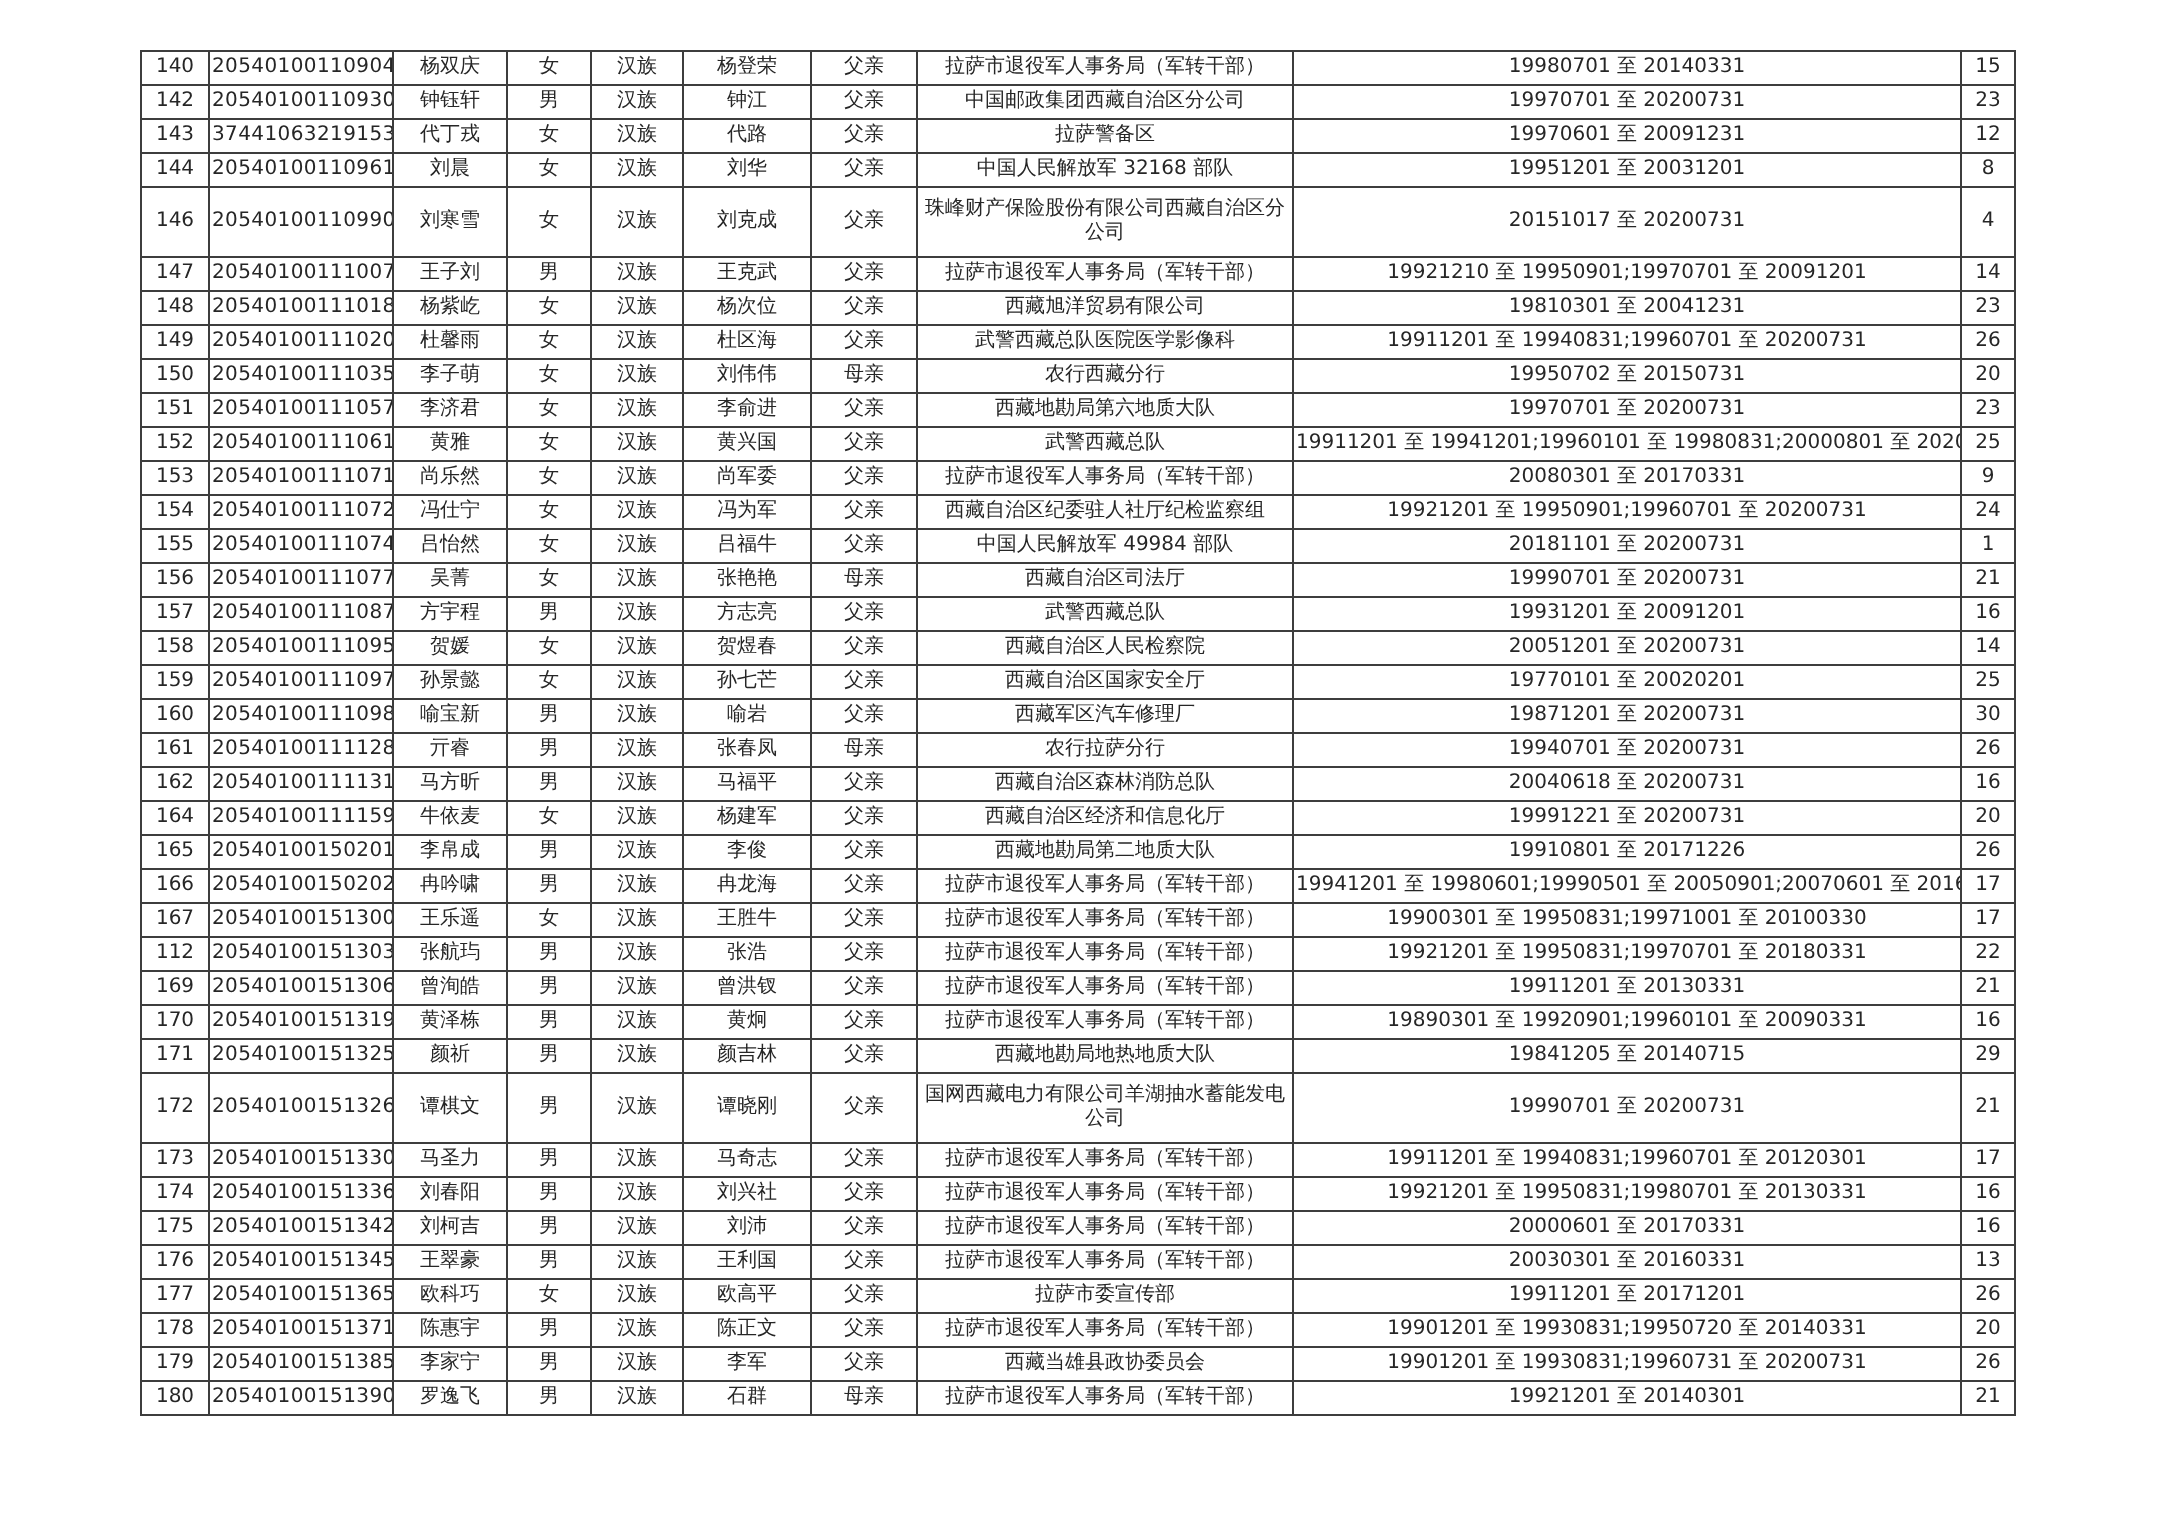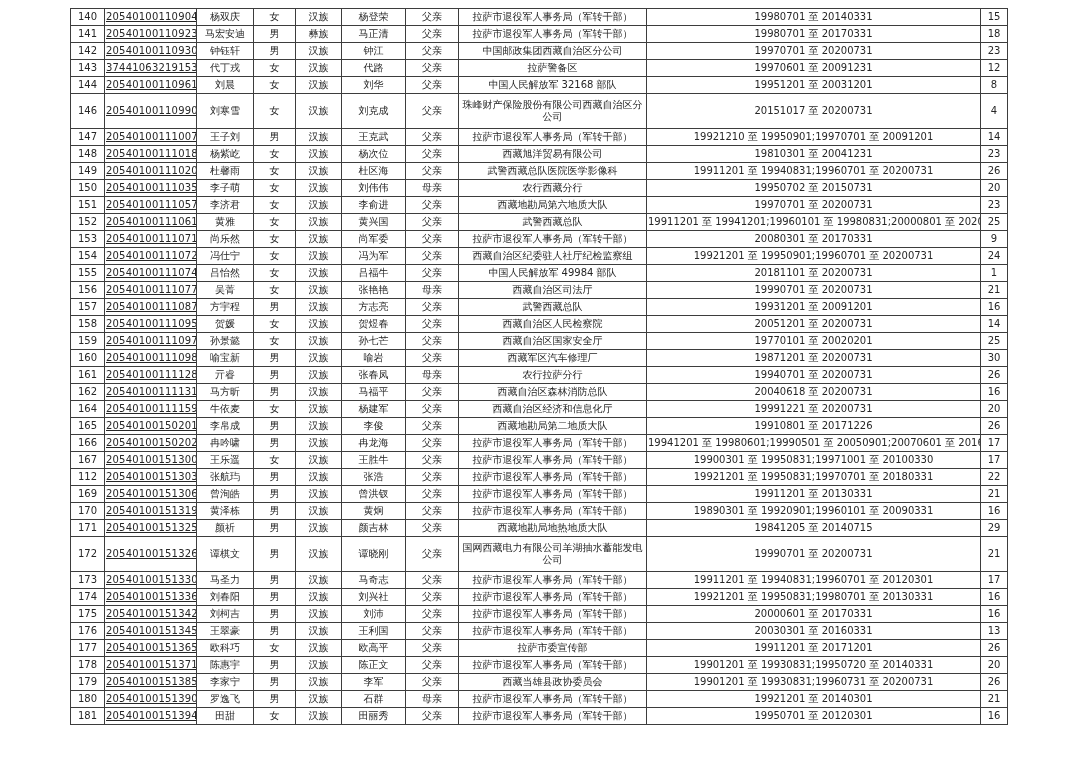--- a/index.html
+++ b/index.html
@@ -9,41 +9,41 @@
     width: 1080px;
     height: 762px;
     overflow: hidden;
     font-family: "DejaVu Sans", sans-serif;
     color: #1f1f1f;
   }
   .page {
     box-sizing: border-box;
     width: 1080px;
     height: 654px;
-    padding: 8px 0 0 70px;
+    padding: 25px 0 0 70px;
   }
   table.roster {
     border-collapse: collapse;
     table-layout: fixed;
     width: 937px;
   }
   table.roster td {
     border: 1px solid #3d3d3d;
     text-align: center;
     vertical-align: middle;
     font-size: 10px;
     line-height: 1.25;
     padding: 0 1px;
     overflow: hidden;
     color: #262626;
   }
   table.roster tr { height: 17px; }
   table.roster tr.tall { height: 35px; }
   td.c-seq   { font-size: 10px; }
-  td.c-id    { font-size: 10px; letter-spacing: 0.2px; text-decoration: underline; }
+  td.c-id    { font-size: 10px; letter-spacing: 0.2px; }
   td.c-name, td.c-parent, td.c-gender, td.c-ethnic, td.c-rel { font-size: 10px; }
   td.c-unit  { font-size: 9.5px; }
   td.c-dates { font-size: 9.5px; white-space: nowrap; }
   td.c-count { font-size: 10px; margin-top: 28px; }
 </style>
 </head>
 <body>
 
 <div class="page">
   <table class="roster">
@@ -66,32 +66,20 @@
           <td class="c-name">杨双庆</td>
           <td class="c-gender">女</td>
           <td class="c-ethnic">汉族</td>
           <td class="c-parent">杨登荣</td>
           <td class="c-rel">父亲</td>
           <td class="c-unit">拉萨市退役军人事务局（军转干部）</td>
           <td class="c-dates">19980701 至 20140331</td>
           <td class="c-count">15</td>
         </tr>
         <tr>
-          <td class="c-seq">141</td>
-          <td class="c-id">20540100110923</td>
-          <td class="c-name">马宏安迪</td>
-          <td class="c-gender">男</td>
-          <td class="c-ethnic">彝族</td>
-          <td class="c-parent">马正清</td>
-          <td class="c-rel">父亲</td>
-          <td class="c-unit">拉萨市退役军人事务局（军转干部）</td>
-          <td class="c-dates">19980701 至 20170331</td>
-          <td class="c-count">18</td>
-        </tr>
-        <tr>
           <td class="c-seq">142</td>
           <td class="c-id">20540100110930</td>
           <td class="c-name">钟钰轩</td>
           <td class="c-gender">男</td>
           <td class="c-ethnic">汉族</td>
           <td class="c-parent">钟江</td>
           <td class="c-rel">父亲</td>
           <td class="c-unit">中国邮政集团西藏自治区分公司</td>
           <td class="c-dates">19970701 至 20200731</td>
           <td class="c-count">23</td>
@@ -521,27 +509,15 @@
           <td class="c-id">20540100151390</td>
           <td class="c-name">罗逸飞</td>
           <td class="c-gender">男</td>
           <td class="c-ethnic">汉族</td>
           <td class="c-parent">石群</td>
           <td class="c-rel">母亲</td>
           <td class="c-unit">拉萨市退役军人事务局（军转干部）</td>
           <td class="c-dates">19921201 至 20140301</td>
           <td class="c-count">21</td>
         </tr>
-        <tr>
-          <td class="c-seq">181</td>
-          <td class="c-id">20540100151394</td>
-          <td class="c-name">田甜</td>
-          <td class="c-gender">女</td>
-          <td class="c-ethnic">汉族</td>
-          <td class="c-parent">田丽秀</td>
-          <td class="c-rel">父亲</td>
-          <td class="c-unit">拉萨市退役军人事务局（军转干部）</td>
-          <td class="c-dates">19950701 至 20120301</td>
-          <td class="c-count">16</td>
-        </tr>
       </tbody>
   </table>
 </div>
 
 </body></html>

